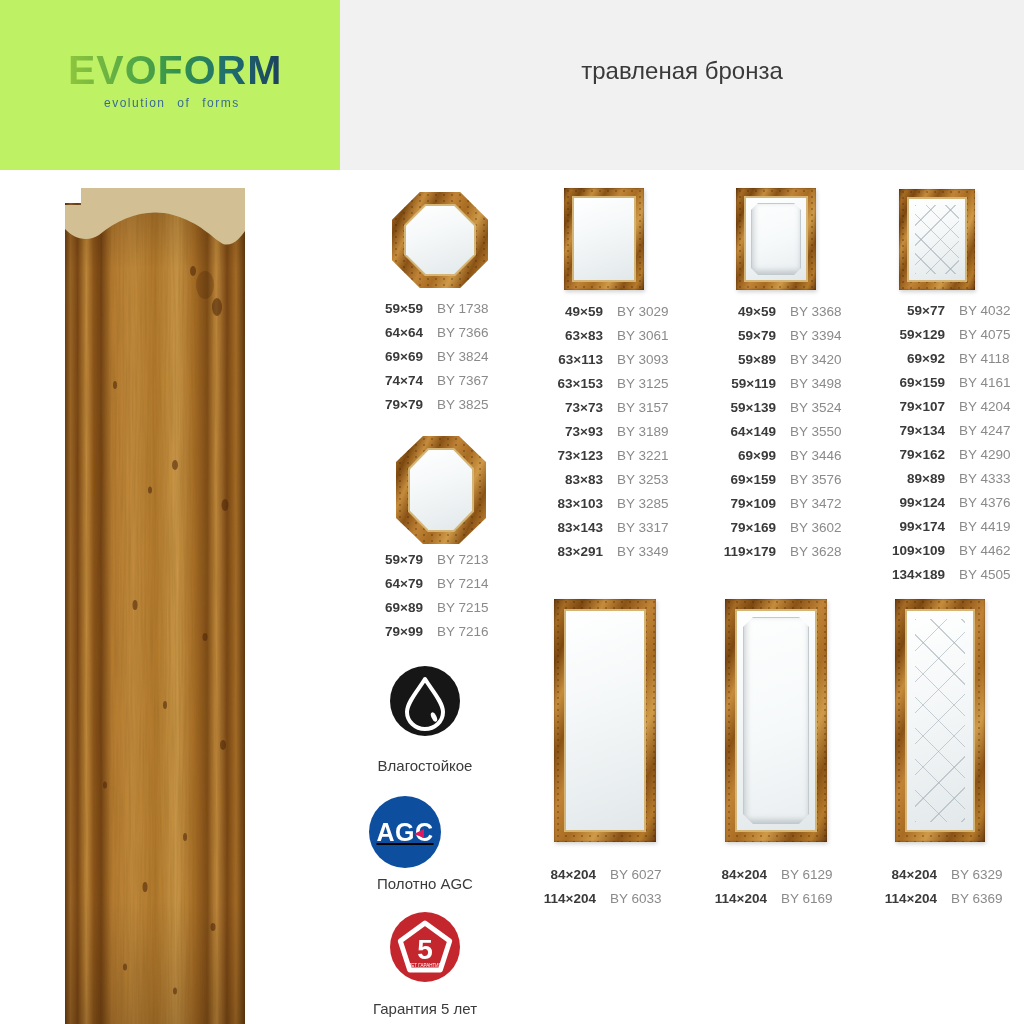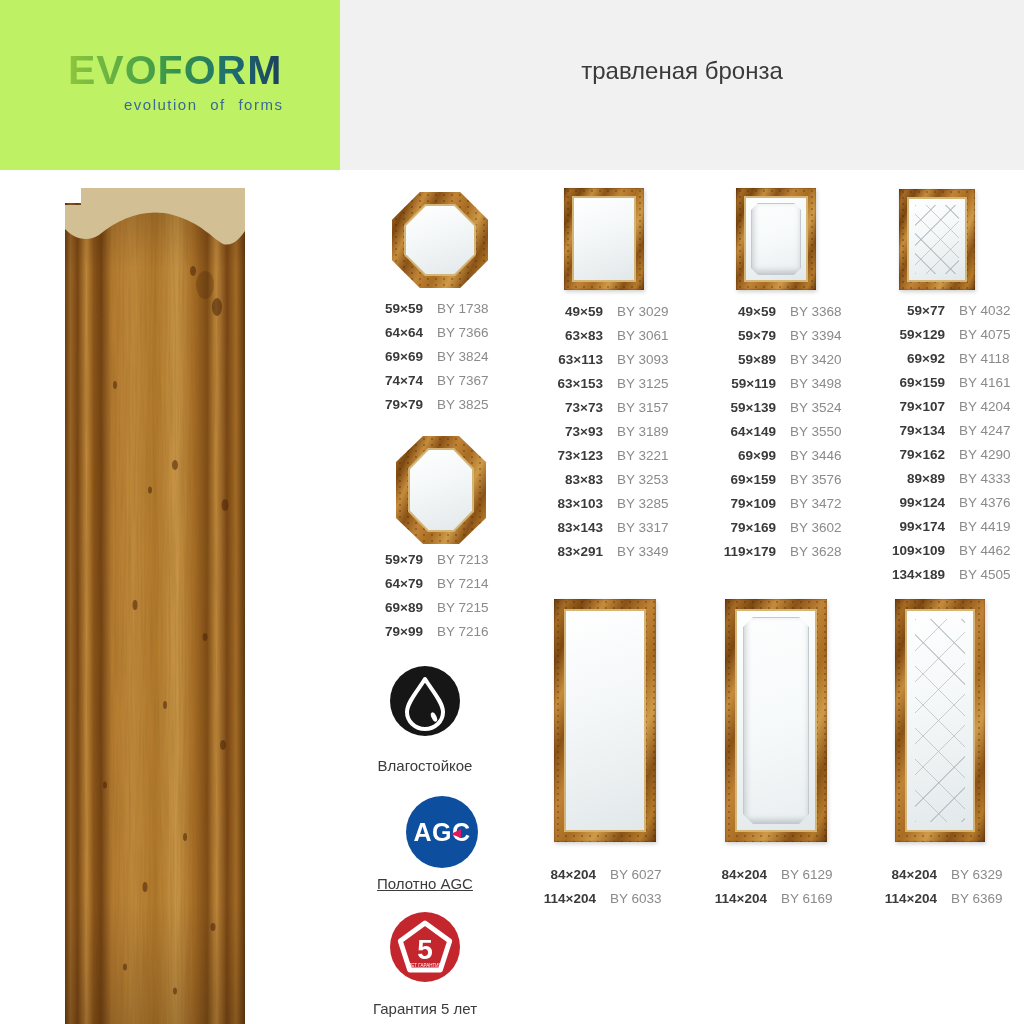--- a/index.html
+++ b/index.html
@@ -6,21 +6,21 @@
   body{width:1024px;height:1024px;position:relative;background:#ffffff;
        font-family:"Liberation Sans",sans-serif;overflow:hidden;}
 
   
   .header{position:absolute;left:0;top:0;width:1024px;height:170px;background:#f1f1f1;}
   .logo-panel{position:absolute;left:0;top:0;width:340px;height:170px;background:#bef264;}
   .logo{position:absolute;left:68px;top:50px;}
   .brand{font-size:41px;font-weight:bold;letter-spacing:1px;line-height:1;
          background:linear-gradient(90deg,#8fc63d 0%,#55a845 30%,#33914d 52%,#1e6d70 76%,#1c3f5e 100%);
          -webkit-background-clip:text;background-clip:text;color:transparent;}
-  .tagline{margin-top:5px;margin-left:56px;font-size:15px;color:#3a6a94;letter-spacing:1.5px;word-spacing:7px;}
+  .tagline{margin-top:5px;margin-left:36px;font-size:12px;color:#3a6a94;letter-spacing:1.5px;word-spacing:7px;}
   .title{position:absolute;left:340px;top:53px;width:684px;text-align:center;
          font-size:24px;line-height:35px;color:#3a3a3a;}
 
   
   .size-list{position:absolute;width:160px;}
   .srow{display:flex;align-items:center;height:24px;font-size:13.5px;}
   .srow .sz{width:66px;text-align:right;font-weight:bold;color:#3a3a3a;}
   .srow .cd{width:74px;margin-left:14px;color:#8a8a8a;}
 
   
@@ -202,25 +202,25 @@
   </div>
 
 <div class="bcircle" style="left:390px;top:666px;width:70px;height:70px;background:#161616;">
   <svg width="70" height="70" viewBox="0 0 70 70">
     <path d="M35,13 C29,23 17,36 17,46 a18,17 0 0 0 36,0 C53,36 41,23 35,13 Z" fill="none" stroke="#ffffff" stroke-width="4" stroke-linejoin="round"></path>
     <ellipse cx="44" cy="51" rx="2.5" ry="5" fill="#ffffff" transform="rotate(-25 44 51)"></ellipse>
   </svg>
 </div>
 <div class="badge-label" style="top:757px;">Влагостойкое</div>
 
-<div class="bcircle agc-circle" style="left:406px;top:796px;width:72px;height:72px;">
+<div class="bcircle agc-circle" style="left:369px;top:796px;width:72px;height:72px;text-decoration:underline;">
   <div class="agc-text">AGC</div>
   <div class="agc-flag"></div>
 </div>
-<div class="badge-label" style="top:875px;text-decoration:underline;">Полотно AGC</div>
+<div class="badge-label" style="top:875px;">Полотно AGC</div>
 
 <div class="bcircle" style="left:390px;top:912px;width:70px;height:70px;background:#c4262e;">
   <svg width="70" height="70" viewBox="0 0 70 70">
     <polygon points="35,11 59.7,29 50.3,58 19.7,58 10.3,29" fill="none" stroke="#ffffff" stroke-width="5" stroke-linejoin="round"></polygon>
     <text x="35" y="47" text-anchor="middle" font-size="28" font-weight="bold" fill="#ffffff" font-family="Liberation Sans, sans-serif">5</text>
     <text x="35" y="54.5" text-anchor="middle" font-size="4.5" fill="#ffffff" font-family="Liberation Sans, sans-serif">ЛЕТ ГАРАНТИЯ</text>
   </svg>
 </div>
 <div class="badge-label" style="top:1000px;">Гарантия 5 лет</div>
 

